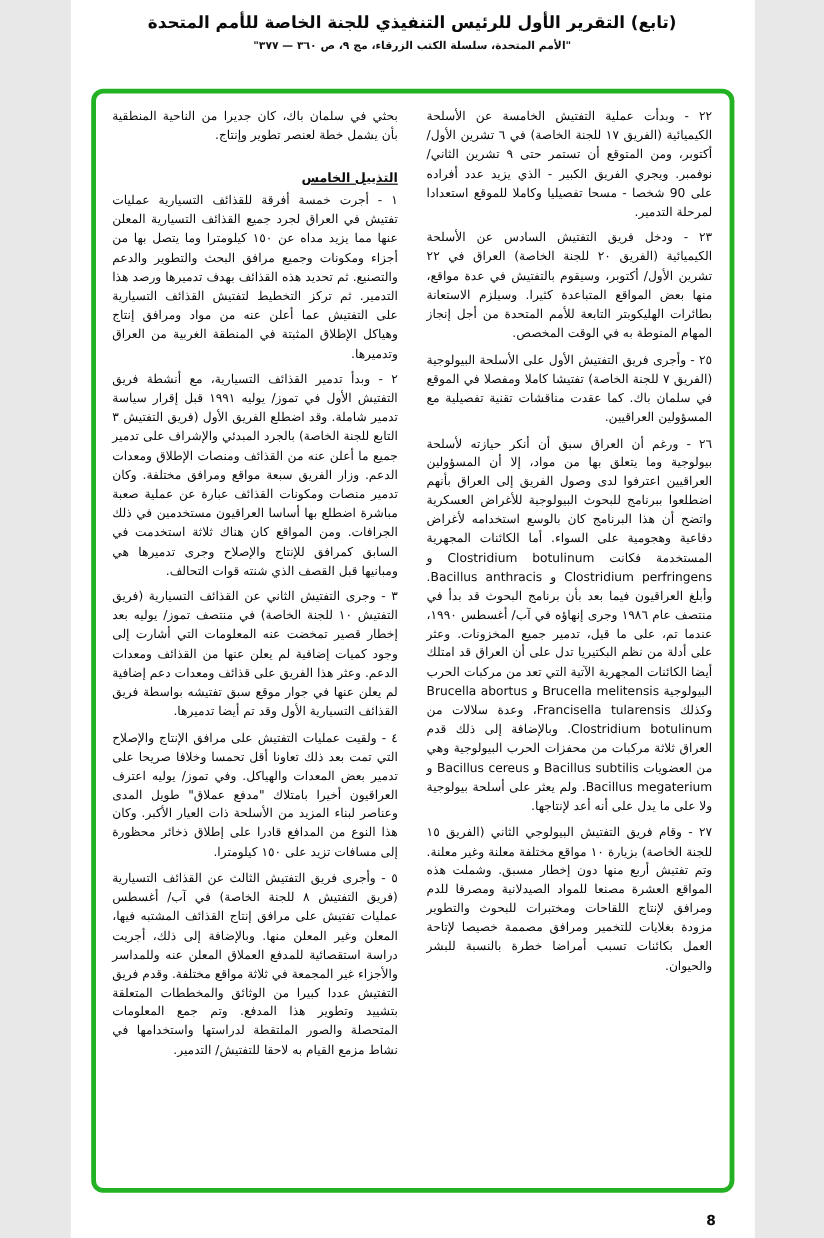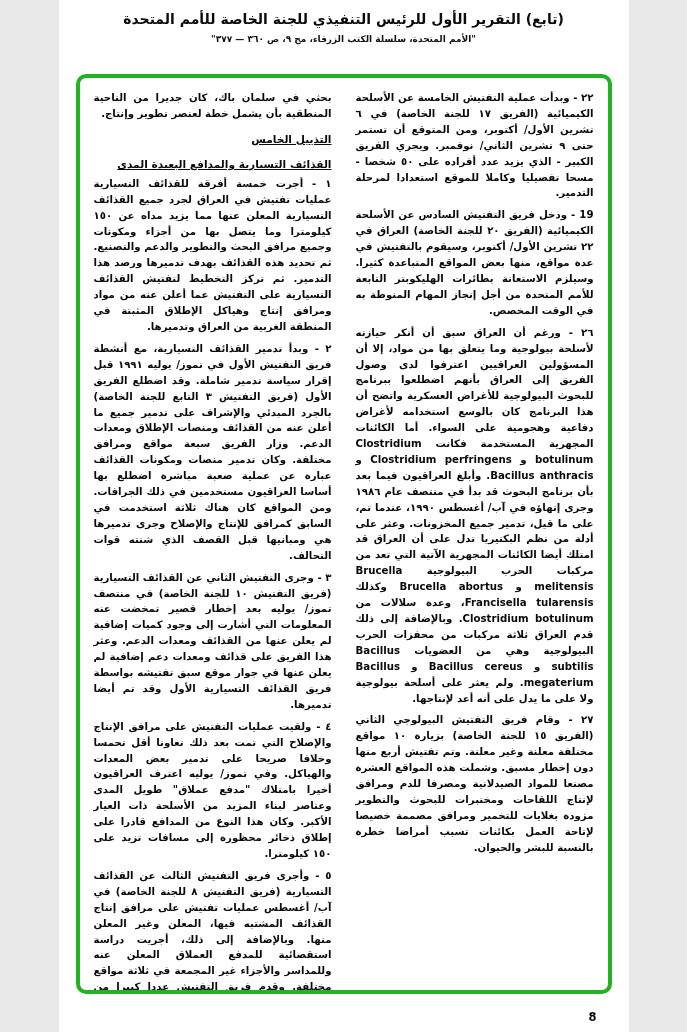--- a/index.html
+++ b/index.html
@@ -48,27 +48,27 @@
     gap: 24px;
     height: 100%;
   }
   .col {
     flex: 1 1 0;
     direction: rtl;
     text-align: justify;
     font-size: 10.2px;
     line-height: 1.56;
   }
-  .col p { margin: 0 0 6px 0; font-weight: bold; }
+  .col p { margin: 0 0 6px 0; }
   .col p.para-num { text-indent: 0; }
   .appendix-heading, .section-heading {
     font-weight: bold;
     text-decoration: underline;
     font-size: 10.6px;
-    margin: 9px 0 3px 0;
+    margin: 19px 0 3px 0;
   }
   .page-number {
     position: absolute;
     bottom: 8px;
     right: 32px;
     font-size: 11.5px;
     font-weight: bold;
     direction: rtl;
   }
 </style>
@@ -79,30 +79,30 @@
 
   <div class="header">
     <div class="doc-title">(تابع) التقرير الأول للرئيس التنفيذي للجنة الخاصة للأمم المتحدة</div>
     <div class="doc-subtitle">"الأمم المتحدة، سلسلة الكتب الزرقاء، مج ٩، ص ٣٦٠ — ٣٧٧"</div>
   </div>
 
   <div class="content-box">
     <div class="columns">
 
       <div class="col">
-        <p class="para-num">٢٢ - وبدأت عملية التفتيش الخامسة عن الأسلحة الكيميائية (الفريق ١٧ للجنة الخاصة) في ٦ تشرين الأول/ أكتوبر، ومن المتوقع أن تستمر حتى ٩ تشرين الثاني/ نوفمبر. ويجري الفريق الكبير - الذي يزيد عدد أفراده على ٥٠ شخصا - مسحا تفصيليا وكاملا للموقع استعدادا لمرحلة التدمير.</p>
-        <p class="para-num">19 - ودخل فريق التفتيش السادس عن الأسلحة الكيميائية (الفريق ٢٠ للجنة الخاصة) العراق في ٢٢ تشرين الأول/ أكتوبر، وسيقوم بالتفتيش في عدة مواقع، منها بعض المواقع المتباعدة كثيرا. وسيلزم الاستعانة بطائرات الهليكوبتر التابعة للأمم المتحدة من أجل إنجاز المهام المنوطة به في الوقت المخصص.</p>
+        <p class="para-num">٢٢ - وبدأت عملية التفتيش الخامسة عن الأسلحة الكيميائية (الفريق ١٧ للجنة الخاصة) في ٦ تشرين الأول/ أكتوبر، ومن المتوقع أن تستمر حتى ٩ تشرين الثاني/ نوفمبر. ويجري الفريق الكبير - الذي يزيد عدد أفراده على 90 شخصا - مسحا تفصيليا وكاملا للموقع استعدادا لمرحلة التدمير.</p>
+        <p class="para-num">٢٣ - ودخل فريق التفتيش السادس عن الأسلحة الكيميائية (الفريق ٢٠ للجنة الخاصة) العراق في ٢٢ تشرين الأول/ أكتوبر، وسيقوم بالتفتيش في عدة مواقع، منها بعض المواقع المتباعدة كثيرا. وسيلزم الاستعانة بطائرات الهليكوبتر التابعة للأمم المتحدة من أجل إنجاز المهام المنوطة به في الوقت المخصص.</p>
+        <p class="para-num">٢٥ - وأجرى فريق التفتيش الأول على الأسلحة البيولوجية (الفريق ٧ للجنة الخاصة) تفتيشا كاملا ومفصلا في الموقع في سلمان باك. كما عقدت مناقشات تقنية تفصيلية مع المسؤولين العراقيين.</p>
         <p class="para-num">٢٦ - ورغم أن العراق سبق أن أنكر حيازته لأسلحة بيولوجية وما يتعلق بها من مواد، إلا أن المسؤولين العراقيين اعترفوا لدى وصول الفريق إلى العراق بأنهم اضطلعوا ببرنامج للبحوث البيولوجية للأغراض العسكرية واتضح أن هذا البرنامج كان بالوسع استخدامه لأغراض دفاعية وهجومية على السواء. أما الكائنات المجهرية المستخدمة فكانت Clostridium botulinum و Clostridium perfringens و Bacillus anthracis. وأبلغ العراقيون فيما بعد بأن برنامج البحوث قد بدأ في منتصف عام ١٩٨٦ وجرى إنهاؤه في آب/ أغسطس ١٩٩٠، عندما تم، على ما قيل، تدمير جميع المخزونات. وعثر على أدلة من نظم البكتيريا تدل على أن العراق قد امتلك أيضا الكائنات المجهرية الآتية التي تعد من مركبات الحرب البيولوجية Brucella melitensis و Brucella abortus وكذلك Francisella tularensis، وعدة سلالات من Clostridium botulinum. وبالإضافة إلى ذلك قدم العراق ثلاثة مركبات من محفزات الحرب البيولوجية وهي من العضويات Bacillus subtilis و Bacillus cereus و Bacillus megaterium. ولم يعثر على أسلحة بيولوجية ولا على ما يدل على أنه أعد لإنتاجها.</p>
         <p class="para-num">٢٧ - وقام فريق التفتيش البيولوجي الثاني (الفريق ١٥ للجنة الخاصة) بزيارة ١٠ مواقع مختلفة معلنة وغير معلنة. وتم تفتيش أربع منها دون إخطار مسبق. وشملت هذه المواقع العشرة مصنعا للمواد الصيدلانية ومصرفا للدم ومرافق لإنتاج اللقاحات ومختبرات للبحوث والتطوير مزودة بغلايات للتخمير ومرافق مصممة خصيصا لإتاحة العمل بكائنات تسبب أمراضا خطرة بالنسبة للبشر والحيوان.</p>
       </div>
 
       <div class="col">
         <p>بحثي في سلمان باك، كان جديرا من الناحية المنطقية بأن يشمل خطة لعنصر تطوير وإنتاج.</p>
         <div class="appendix-heading">التذييل الخامس</div>
-        <div class="section-heading">القذائف التسيارية والمدافع البعيدة المدى</div>
         <p class="para-num">١ - أجرت خمسة أفرقة للقذائف التسيارية عمليات تفتيش في العراق لجرد جميع القذائف التسيارية المعلن عنها مما يزيد مداه عن ١٥٠ كيلومترا وما يتصل بها من أجزاء ومكونات وجميع مرافق البحث والتطوير والدعم والتصنيع. ثم تحديد هذه القذائف بهدف تدميرها ورصد هذا التدمير. ثم تركز التخطيط لتفتيش القذائف التسيارية على التفتيش عما أعلن عنه من مواد ومرافق إنتاج وهياكل الإطلاق المثبتة في المنطقة الغربية من العراق وتدميرها.</p>
         <p class="para-num">٢ - وبدأ تدمير القذائف التسيارية، مع أنشطة فريق التفتيش الأول في تموز/ يوليه ١٩٩١ قبل إقرار سياسة تدمير شاملة. وقد اضطلع الفريق الأول (فريق التفتيش ٣ التابع للجنة الخاصة) بالجرد المبدئي والإشراف على تدمير جميع ما أعلن عنه من القذائف ومنصات الإطلاق ومعدات الدعم. وزار الفريق سبعة مواقع ومرافق مختلفة. وكان تدمير منصات ومكونات القذائف عبارة عن عملية صعبة مباشرة اضطلع بها أساسا العراقيون مستخدمين في ذلك الجرافات. ومن المواقع كان هناك ثلاثة استخدمت في السابق كمرافق للإنتاج والإصلاح وجرى تدميرها هي ومبانيها قبل القصف الذي شنته قوات التحالف.</p>
         <p class="para-num">٣ - وجرى التفتيش الثاني عن القذائف التسيارية (فريق التفتيش ١٠ للجنة الخاصة) في منتصف تموز/ يوليه بعد إخطار قصير تمخضت عنه المعلومات التي أشارت إلى وجود كميات إضافية لم يعلن عنها من القذائف ومعدات الدعم. وعثر هذا الفريق على قذائف ومعدات دعم إضافية لم يعلن عنها في جوار موقع سبق تفتيشه بواسطة فريق القذائف التسيارية الأول وقد تم أيضا تدميرها.</p>
         <p class="para-num">٤ - ولقيت عمليات التفتيش على مرافق الإنتاج والإصلاح التي تمت بعد ذلك تعاونا أقل تحمسا وخلافا صريحا على تدمير بعض المعدات والهياكل. وفي تموز/ يوليه اعترف العراقيون أخيرا بامتلاك "مدفع عملاق" طويل المدى وعناصر لبناء المزيد من الأسلحة ذات العيار الأكبر. وكان هذا النوع من المدافع قادرا على إطلاق ذخائر محظورة إلى مسافات تزيد على ١٥٠ كيلومترا.</p>
         <p class="para-num">٥ - وأجرى فريق التفتيش الثالث عن القذائف التسيارية (فريق التفتيش ٨ للجنة الخاصة) في آب/ أغسطس عمليات تفتيش على مرافق إنتاج القذائف المشتبه فيها، المعلن وغير المعلن منها. وبالإضافة إلى ذلك، أجريت دراسة استقصائية للمدفع العملاق المعلن عنه وللمداسر والأجزاء غير المجمعة في ثلاثة مواقع مختلفة. وقدم فريق التفتيش عددا كبيرا من الوثائق والمخططات المتعلقة بتشييد وتطوير هذا المدفع. وتم جمع المعلومات المتحصلة والصور الملتقطة لدراستها واستخدامها في نشاط مزمع القيام به لاحقا للتفتيش/ التدمير.</p>
       </div>
 
     </div>
   </div>
 

